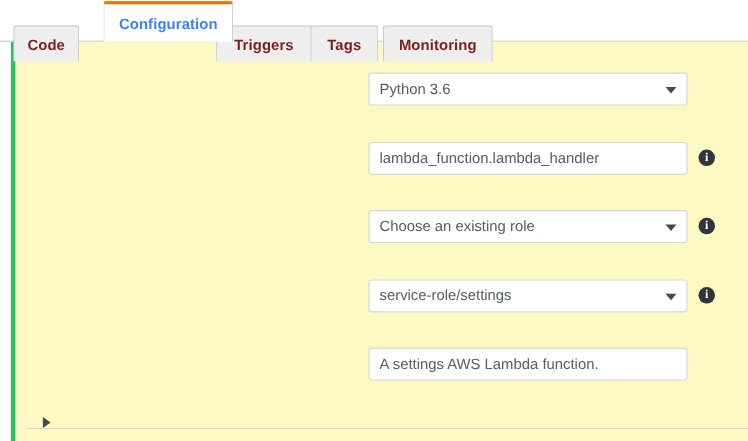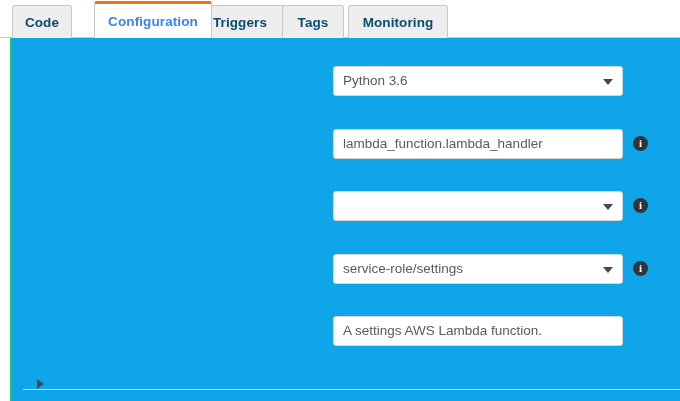--- a/index.html
+++ b/index.html
@@ -14,49 +14,49 @@
 
   
   .tabbar {
     position: absolute; left: 0; top: 0; width: 680px; height: 38px;
   }
   .tabbar-baseline {
     position: absolute; left: 0; top: 37px; width: 680px; height: 1px;
     background: #c8c8c8;
   }
   .tab {
-    position: absolute; top: 5px; height: 33px;
+    position: absolute; top: 23px; height: 33px;
     background: #eeeeee;
     border: 1px solid #c8c8c8;
     border-bottom: none;
     border-radius: 3px 3px 0 0;
     font-size: 13.5px;
     font-weight: bold;
-    color: #0c4a6e;
+    color: #7f1d1d;
     display: flex; align-items: center; justify-content: center;
     letter-spacing: 0.1px;
     cursor: pointer;
     z-index: 2;
   }
   .tab.active {
     background: #ffffff;
     border-top: 3px solid #ec7211;
     top: 1px;
     height: 37px;
     z-index: 3;
     color: #3b82f6;
     margin-left: 20px;
   }
 
   
   .panel {
     position: absolute; left: 10px; top: 38px;
     width: 670px; height: 363px;
-    background: #0ea5e9;
-    border-left: 2px solid #22c55e;
+    background: #fef9c3;
+    border-left: 4px solid #22c55e;
   }
 
   
   .form {
     position: absolute; left: 0; top: 0; width: 670px;
   }
   .row {
     position: absolute; left: 0; height: 30px;
   }
   .field {
@@ -164,20 +164,21 @@
 
         <div class="field">
           <span class="field-value">lambda_function.lambda_handler</span>
         </div>
         <div class="info-icon">i</div>
       </div>
 
       <div class="row" style="top: 153px;">
 
         <div class="field select">
+          <span class="field-value">Choose an existing role</span>
           <span class="caret"></span>
         </div>
         <div class="info-icon">i</div>
       </div>
 
       <div class="row" style="top: 216px;">
 
         <div class="field select">
           <span class="field-value">service-role/settings</span>
           <span class="caret"></span>

